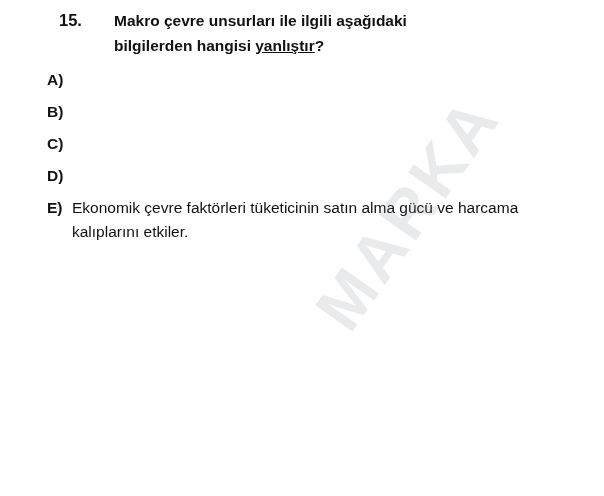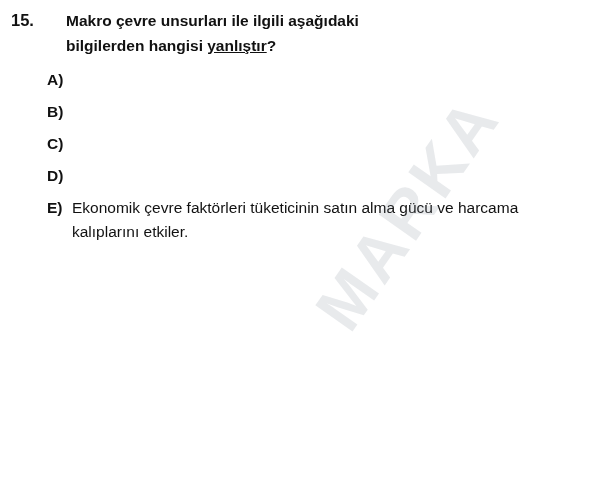--- a/index.html
+++ b/index.html
@@ -51,20 +51,21 @@
 
   .q-number {
     font-size: 16.5px;
     font-weight: bold;
     line-height: 25px;
     width: 34px;
     flex: 0 0 34px;
     text-align: left;
     padding-left: 3px;
     box-sizing: border-box;
+    margin-left: 48px;
   }
 
   .q-stem {
     font-size: 15.5px;
     font-weight: bold;
     line-height: 25px;
     max-width: 430px;
     margin-left: 24px;
   }
 

